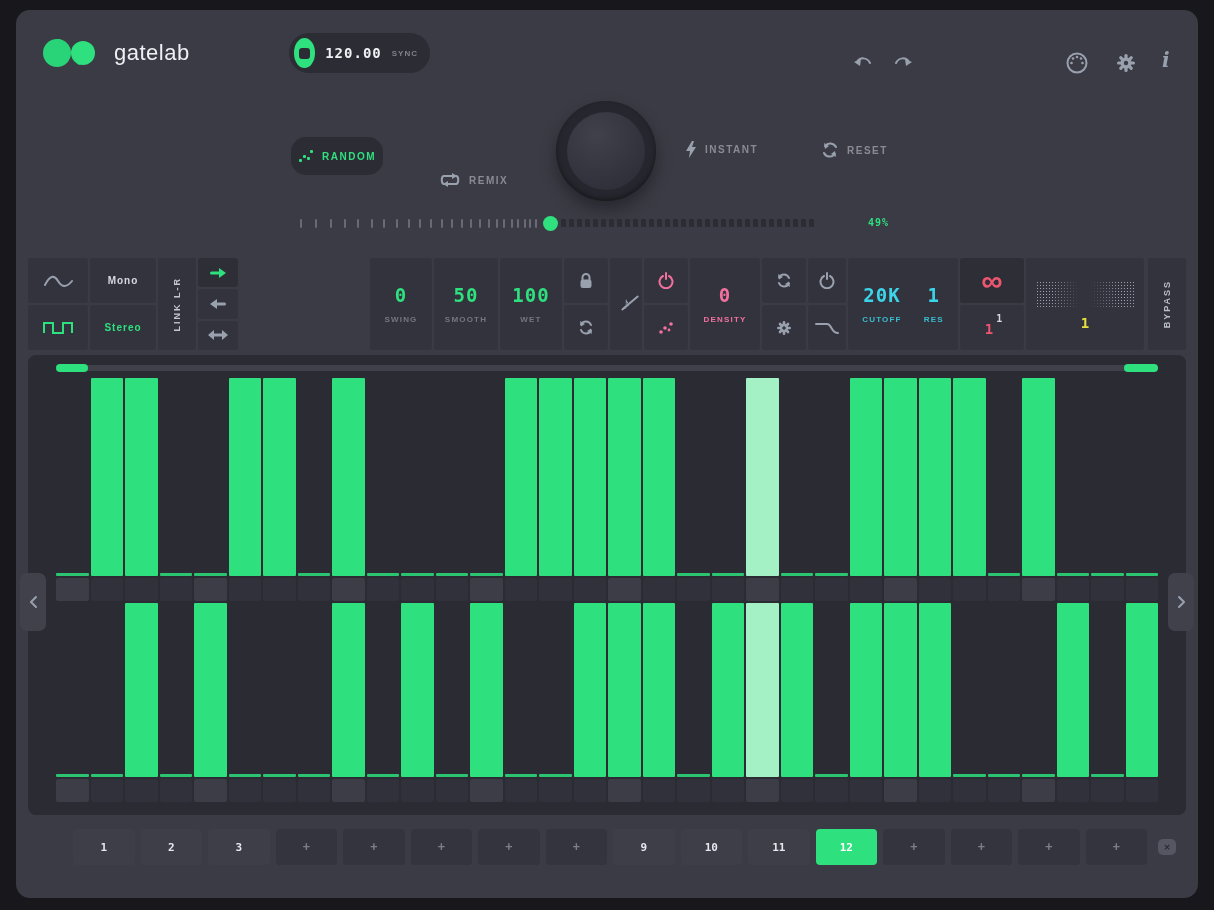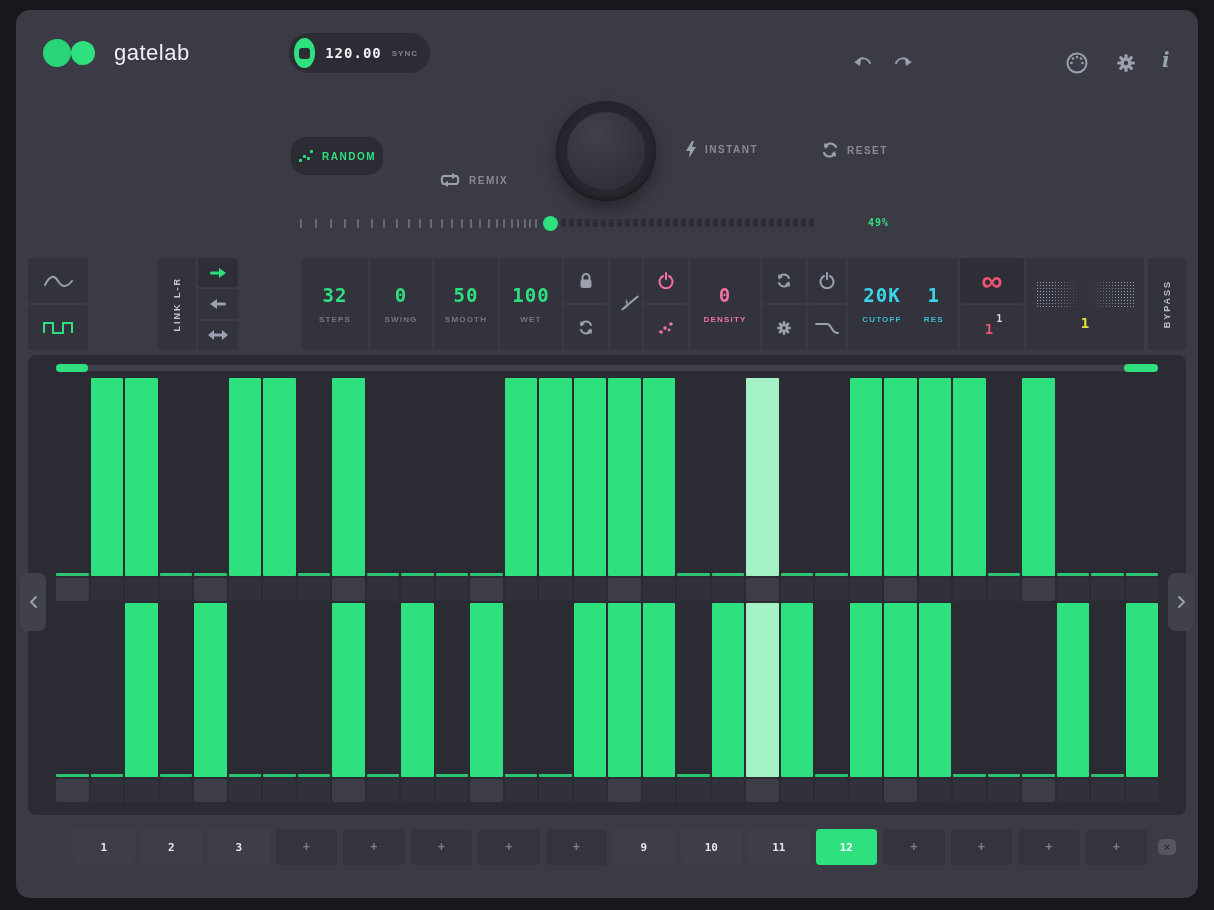--- a/index.html
+++ b/index.html
@@ -285,20 +285,28 @@
         <svg width="30" height="18">
           <path d="M2,13 Q9,-1 15,9 T29,9" class="ico" stroke-width="1.6"></path>
           </svg>
         </div>
       <div>
         <svg width="32" height="18">
           <path d="M2,14 V4 H11 V14 H21 V4 H30 V14" fill="none" stroke="#2ee07e" stroke-width="2"></path>
           </svg>
         </div>
     </div>
+    <div class="pcell stack" style="left:62px;width:66px;height:92px;">
+      <div>
+          <span class="mono-lbl">Mono</span>
+        </div>
+      <div>
+          <span class="stereo-lbl">Stereo</span>
+        </div>
+    </div>
     <div class="pcell" style="left:130px;width:38px;height:92px;">
       <span class="vert">LINK L-R</span>
     </div>
     <div class="pcell stack" style="left:170px;width:40px;height:92px;">
       <div style="background:var(--cell-dark);">
         <svg width="18" height="10">
           <rect x="1" y="3.5" width="10" height="3" rx="1.5" fill="#2ee07e"></rect>
             <polygon points="10,0 17,5 10,10" fill="#2ee07e"></polygon>
           </svg>
         </div>
@@ -308,24 +316,20 @@
             <polygon points="8,0 1,5 8,10" class="ico-fill"></polygon>
           </svg>
         </div>
       <div>
         <svg width="20" height="10">
           <rect x="5" y="3.5" width="10" height="3" class="ico-fill"></rect>
             <polygon points="6,0 0,5 6,10" class="ico-fill"></polygon>
           <polygon points="14,0 20,5 14,10" class="ico-fill"></polygon>
           </svg>
         </div>
-    </div>
-    <div class="pcell" style="left:274px;width:66px;height:92px;">
-      <span class="pval">32</span>
-      <span class="plabel">STEPS</span>
     </div>
     <div class="pcell" style="left:342px;width:62px;height:92px;">
       <span class="pval">0</span>
       <span class="plabel">SWING</span>
     </div>
     <div class="pcell" style="left:406px;width:64px;height:92px;align-items:center;">
       <span class="pval">50</span>
       <span class="plabel">SMOOTH</span>
     </div>
     <div class="pcell" style="left:472px;width:62px;height:92px;">

